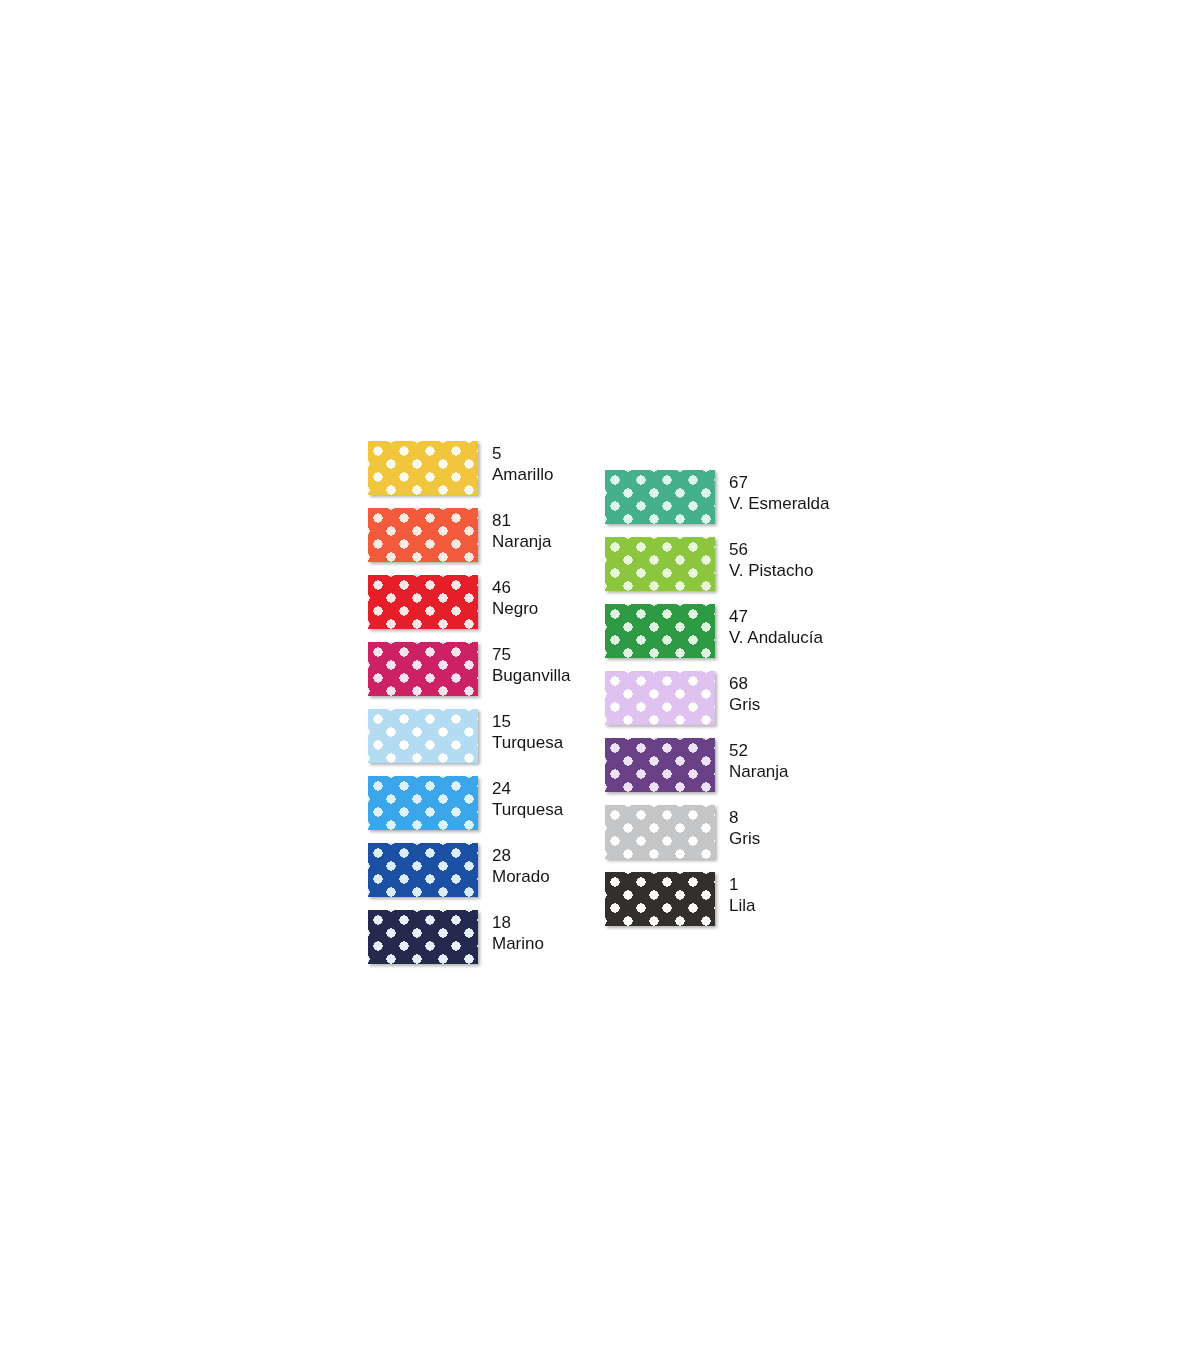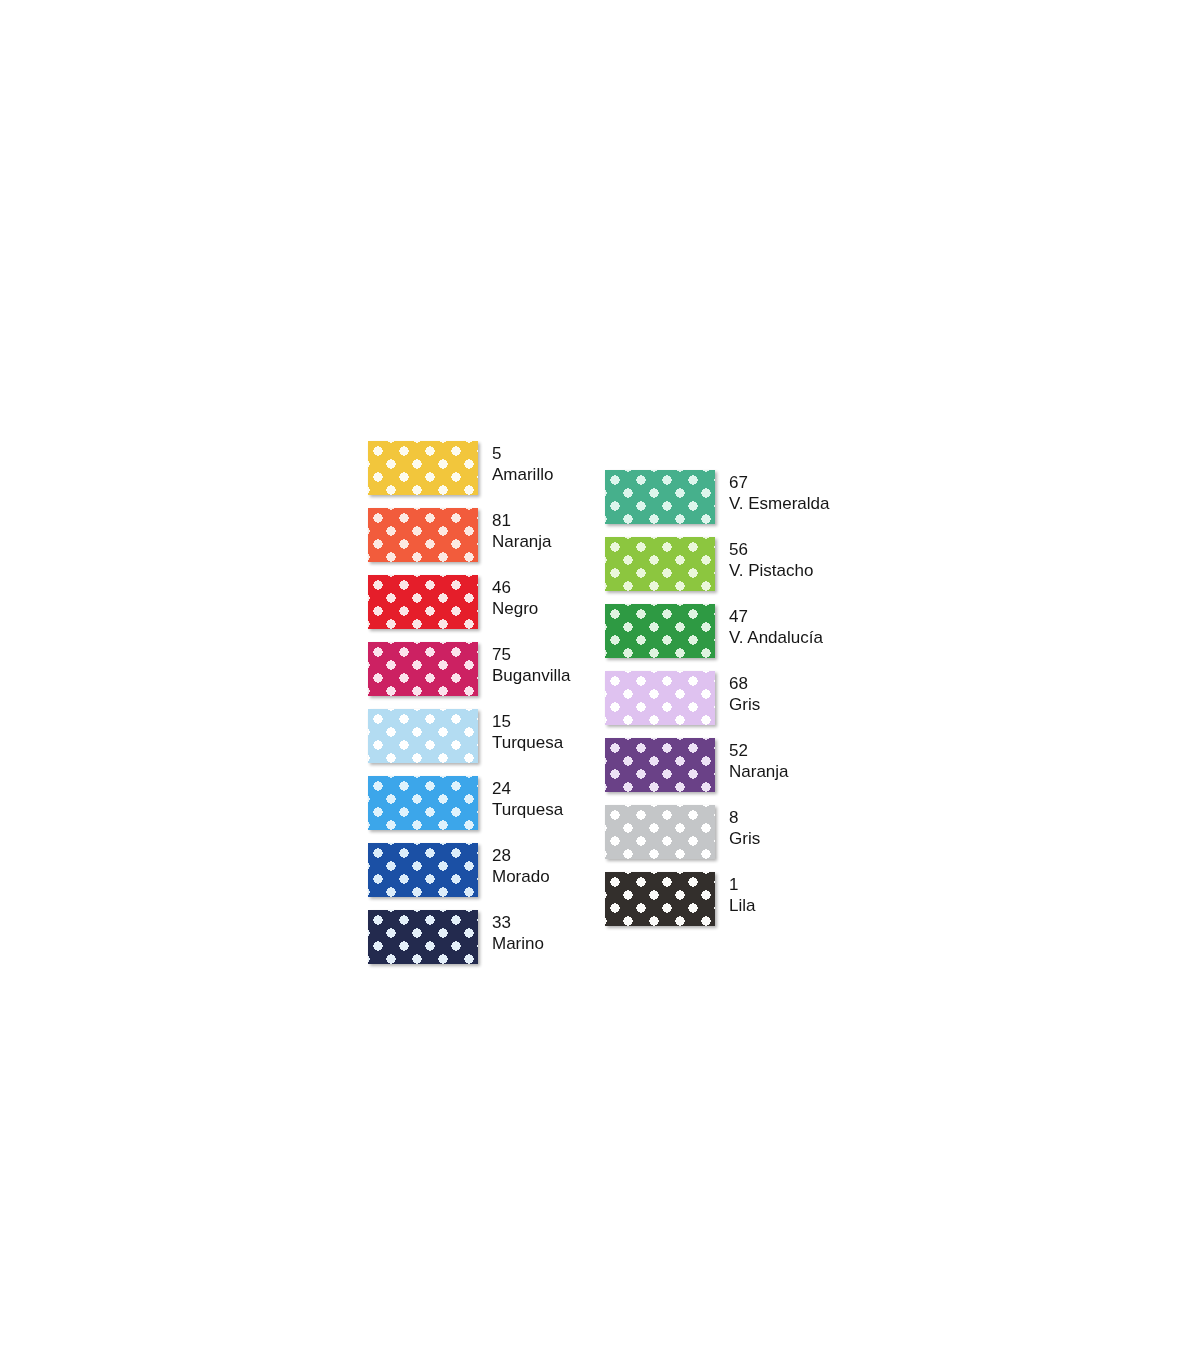--- a/index.html
+++ b/index.html
@@ -130,21 +130,21 @@
       <div class="swatch-row">
         <div class="swatch-chip" style="background-color: rgb(27, 80, 165); --dot: #DCEDFA;"></div>
         <div class="swatch-caption">
           <span class="swatch-code">28</span>
           <span class="swatch-name">Morado</span>
         </div>
       </div>
       <div class="swatch-row">
         <div class="swatch-chip" style="background-color: rgb(35, 42, 78); --dot: #E5F0FA;"></div>
         <div class="swatch-caption">
-          <span class="swatch-code">33</span>
+          <span class="swatch-code">18</span>
           <span class="swatch-name">Marino</span>
         </div>
       </div>
     </div>
   <div class="swatch-column" id="column-right">
       <div class="swatch-row">
         <div class="swatch-chip" style="background-color: rgb(70, 176, 140); --dot: #DDF5EC;"></div>
         <div class="swatch-caption">
           <span class="swatch-code">67</span>
           <span class="swatch-name">V. Esmeralda</span>

